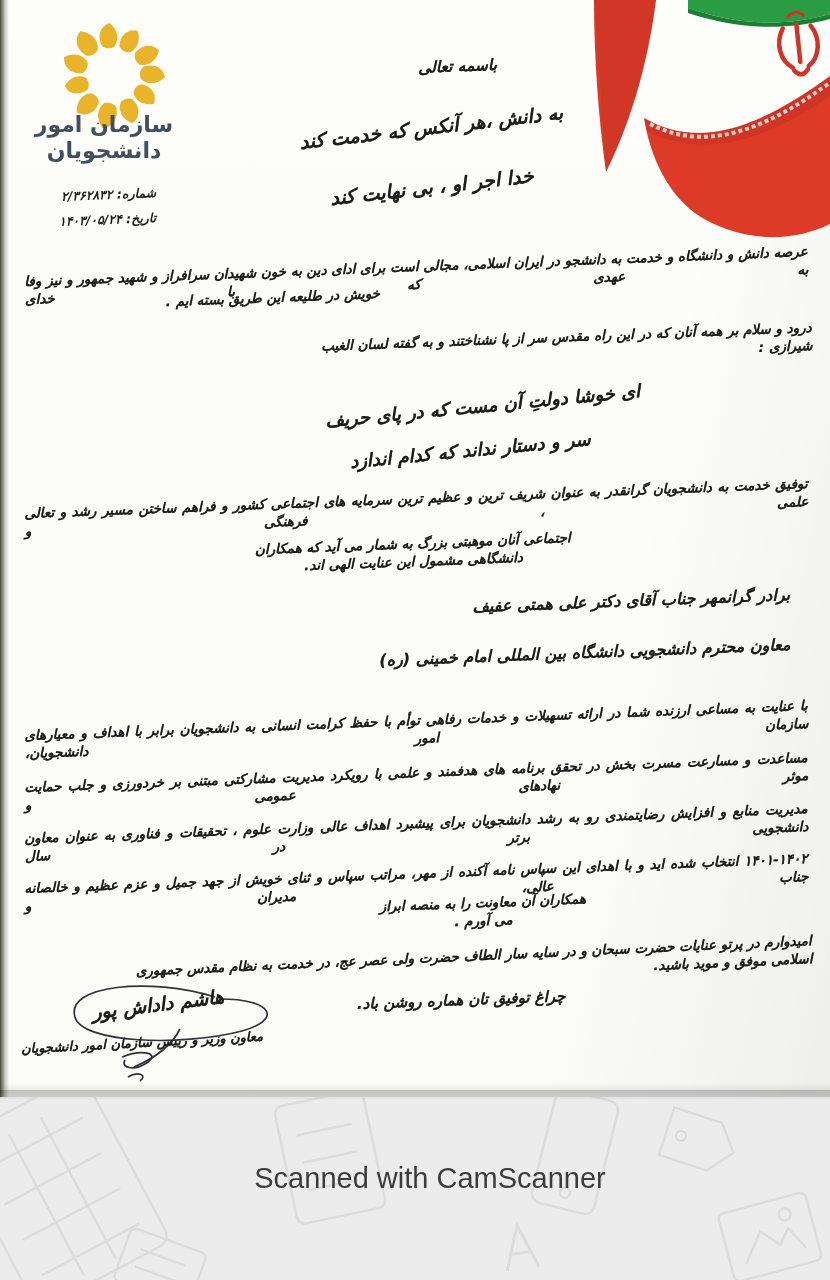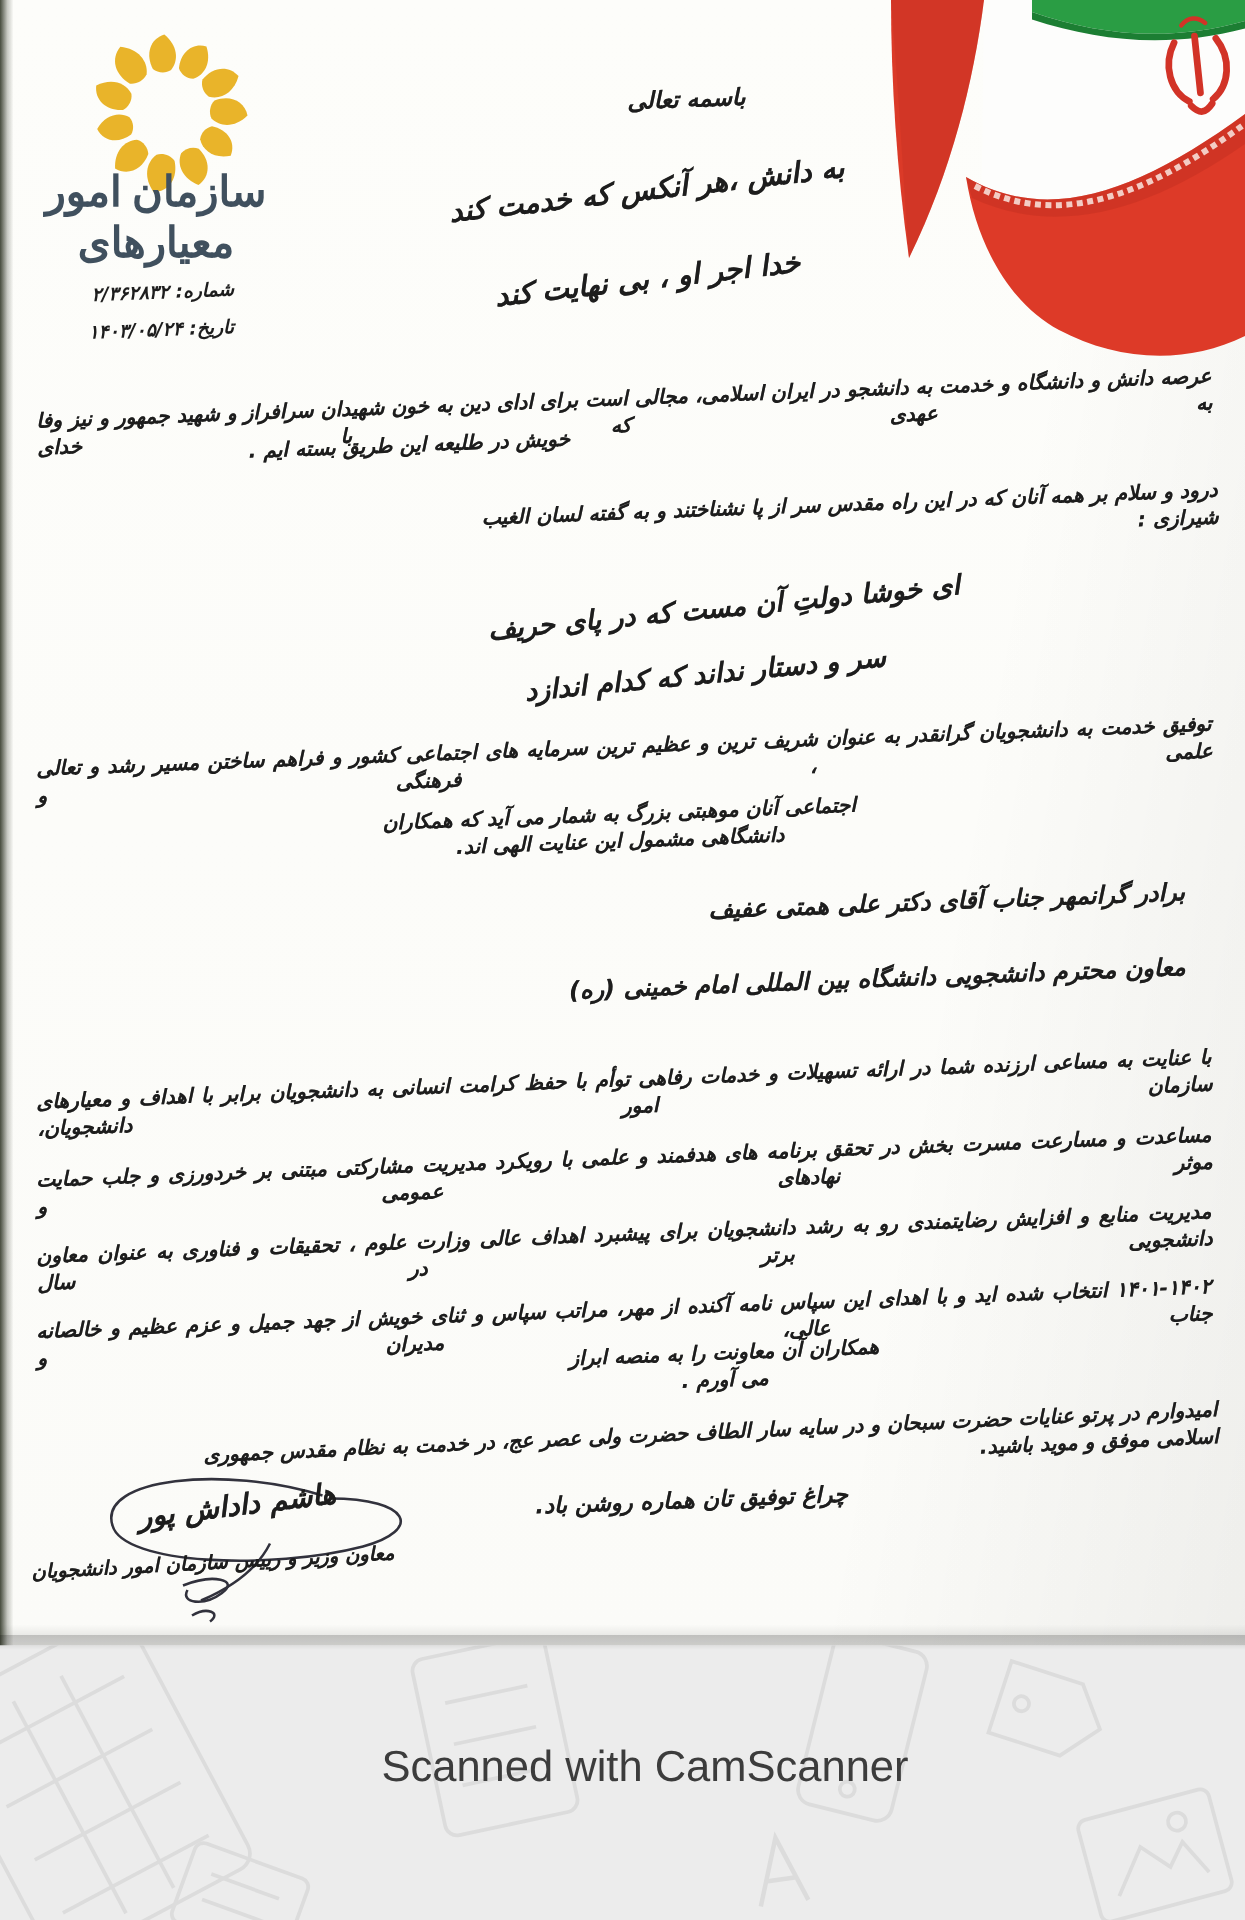--- a/index.html
+++ b/index.html
@@ -16,21 +16,21 @@
        background:linear-gradient(to right, rgba(38,44,28,0.85), rgba(38,44,28,0.25) 55%, rgba(38,44,28,0));}
   
   .fa{direction:rtl;color:#1d1d1d;font-family:"DejaVu Sans",sans-serif;}
   .line{position:absolute;font-style:italic;font-weight:600;font-size:13.5px;line-height:1.35;
         text-shadow:0 0 .4px rgba(0,0,0,.55);}
   .tilt{transform:rotate(-2.2deg);transform-origin:100% 50%;}
   .full{left:24px;width:784px;text-align:justify;text-align-last:justify;}
   .b{font-weight:700;}
   
   #logo-text{position:absolute;left:28px;top:112px;width:152px;text-align:center;
-      font-weight:700;font-size:28px;line-height:1.2;color:#40505e;letter-spacing:-1px;font-family:Liberation Serif, serif;}
+      font-weight:700;font-size:22px;line-height:1.2;color:#40505e;letter-spacing:-1px;}
   .ref-row{position:absolute;left:34px;width:122px;text-align:right;font-size:12.5px;
       font-weight:700;font-style:italic;}
   
   #footer{position:absolute;left:0;top:1097px;width:830px;height:183px;background:#ececec;}
   #footer-shadow{position:absolute;left:0;top:1090px;width:830px;height:10px;
       background:linear-gradient(rgba(0,0,0,0.18),rgba(0,0,0,0));}
   #scanner-label{position:absolute;left:0;top:1162px;width:860px;text-align:center;
       font-family:"Liberation Sans",sans-serif;font-size:29px;color:#3c3c3c;}
 </style>
 </head>
@@ -76,21 +76,21 @@
     <use href="#petal" transform="rotate(165) scale(0.95)"></use>
     <use href="#petal" transform="rotate(198)"></use>
     <use href="#petal" transform="rotate(231) scale(1.05)"></use>
     <use href="#petal" transform="rotate(264)"></use>
     <use href="#petal" transform="rotate(297) scale(0.97)"></use>
     <use href="#petal" transform="rotate(330)"></use>
   </svg>
 
   <div id="logo-text" class="fa">
     <div>سازمان امور</div>
-    <div>معیارهای</div>
+    <div>دانشجویان</div>
   </div>
 
   <div class="ref-row fa tilt" style="top:185px;">
     <span>شماره:</span>
     <span>۲/۳۶۲۸۳۲</span>
   </div>
   <div class="ref-row fa tilt" style="top:210px;">
     <span>تاریخ:</span>
     <span>۱۴۰۳/۰۵/۲۴</span>
   </div>

